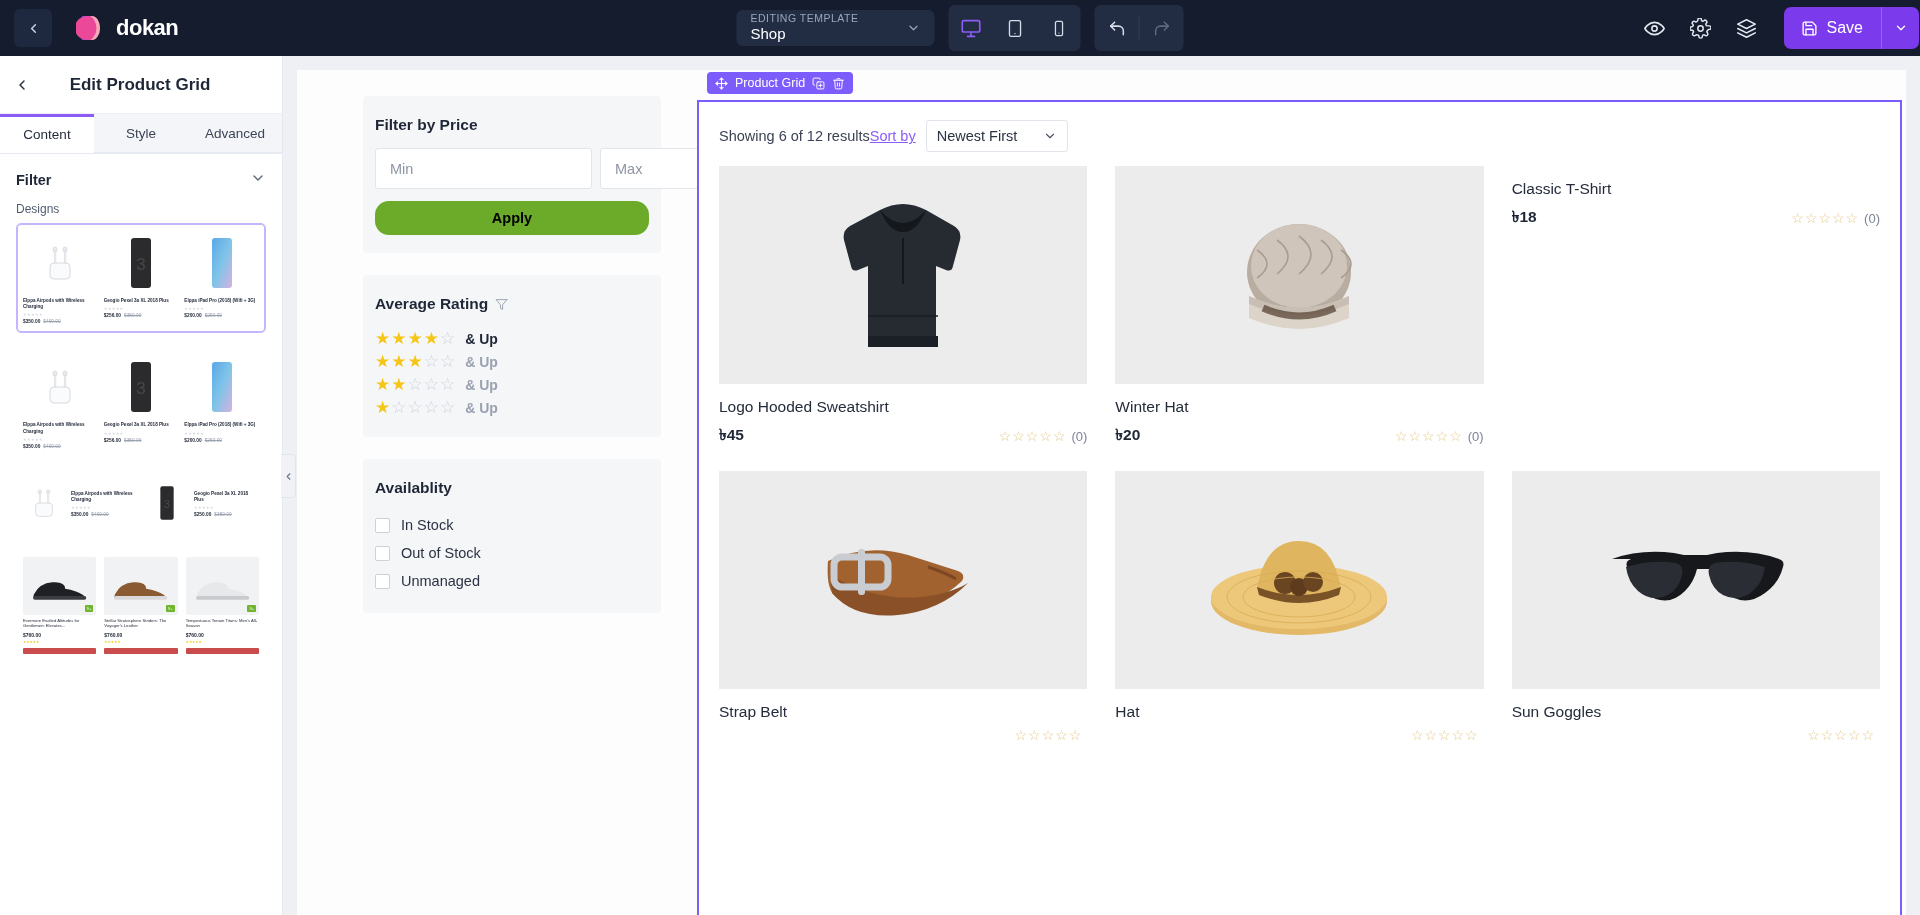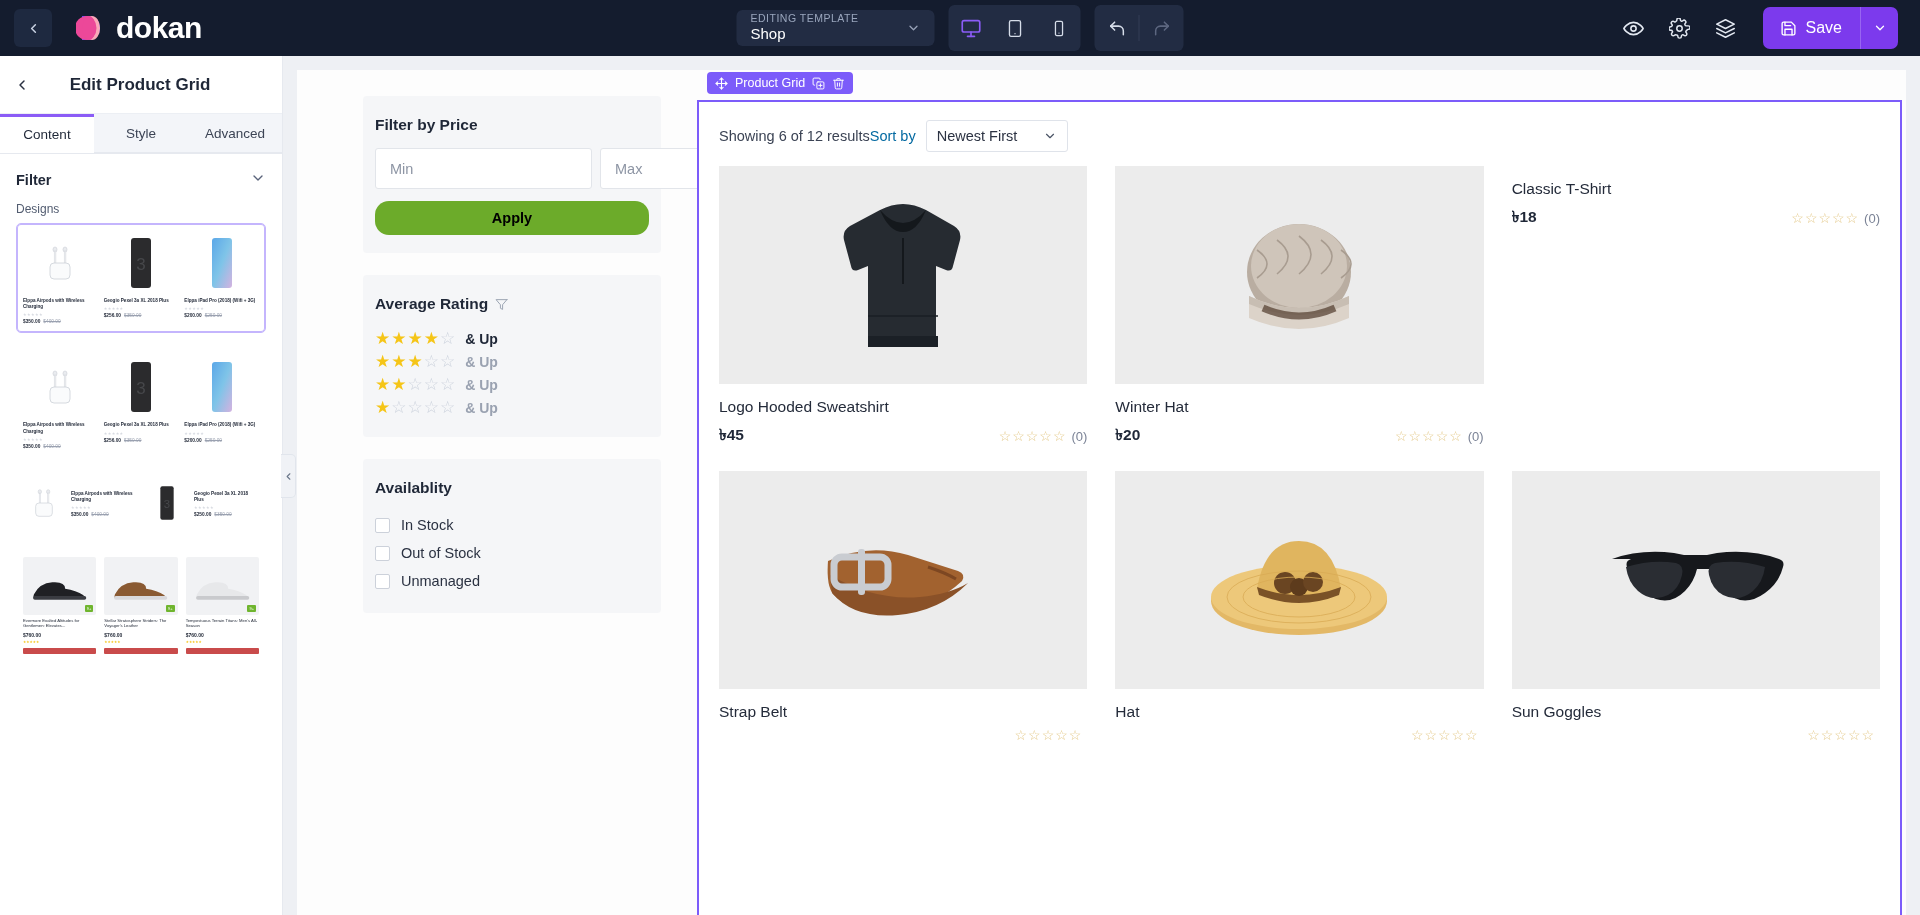--- a/index.html
+++ b/index.html
@@ -15,21 +15,21 @@
     display: flex; align-items: center; position: relative;
   }
   .tb-back {
     width: 38px; height: 38px; margin-left: 14px;
     background: #1e2940; border-radius: 6px;
     display: flex; align-items: center; justify-content: center;
     color: #c9d2e3; cursor: pointer;
   }
   .tb-logo { display: flex; align-items: center; gap: 10px; margin-left: 24px; }
   .tb-logo-mark { width: 30px; height: 30px; position: relative; }
-  .tb-logo-text { color: #fff; font-size: 30px; font-weight: 700; letter-spacing: -0.5px; }
+  .tb-logo-text { color: #fff; font-size: 22px; font-weight: 700; letter-spacing: -0.5px; }
   .tb-center {
     position: absolute; left: 50%; transform: translateX(-50%);
     display: flex; align-items: center; gap: 14px;
   }
   .tb-template {
     width: 198px; height: 36px; background: #222c43; border-radius: 6px;
     display: flex; align-items: center; justify-content: space-between;
     padding: 0 14px; cursor: pointer;
   }
   .tb-template-lbl { color: #9aa6bd; font-size: 10.5px; letter-spacing: .5px; line-height: 1.3; }
@@ -39,21 +39,21 @@
     display: flex; align-items: center;
   }
   .tb-icon {
     width: 44px; height: 46px; display: flex; align-items: center; justify-content: center;
     cursor: pointer; color: #d6dde9;
   }
   .tb-icon.accent { color: #8b5cf6; }
   .tb-icon.dim { color: #5d6780; }
   .tb-sep { width: 1px; height: 26px; background: #323d57; }
   .tb-right {
-    margin-left: auto; display: flex; align-items: center; gap: 4px; padding-right: 22px;
+    margin-left: auto; display: flex; align-items: center; gap: 4px; padding-right: 1px;
   }
   .tb-right .tb-icon { color: #e3e8f1; width: 42px; height: 42px; }
   .tb-save {
     height: 42px; background: #7c3aed; border-radius: 7px; margin-left: 12px;
     display: flex; align-items: center; color: #fff; font-size: 16px; cursor: pointer;
   }
   .tb-save-main { display: flex; align-items: center; gap: 9px; padding: 0 18px 0 17px; }
   .tb-save-caret {
     width: 38px; height: 42px; display: flex; align-items: center; justify-content: center;
     border-left: 1px solid rgba(255,255,255,.22);
@@ -186,21 +186,21 @@
     color: #fff; font-size: 12.5px; z-index: 3; cursor: pointer;
   }
   .grid-badge svg { display: block; }
   .grid-topbar {
     display: flex; align-items: center; justify-content: flex-start;
     padding: 18px 20px 8px 20px;
   }
   .showing { font-size: 14.5px; color: #3b4354; }
   .sortwrap { display: flex; align-items: center; gap: 10px; }
   .sortby { font-size: 14.5px; color: #6c7policy; }
-  .sortby { color: #0369a1; }
+  .sortby { color: #8b5cf6; text-decoration: underline; }
   .sortsel {
     border: 1px solid #dfe3ea; border-radius: 3px; height: 32px; padding: 0 10px;
     display: flex; align-items: center; gap: 26px; font-size: 14.5px; color: #2b3242;
     background: #fff; cursor: pointer;
   }
   .products {
     display: grid; grid-template-columns: repeat(3, 1fr); gap: 22px 28px; padding: 6px 20px 0 20px;
   }
   .pcard { cursor: pointer; }
   .pimg {

